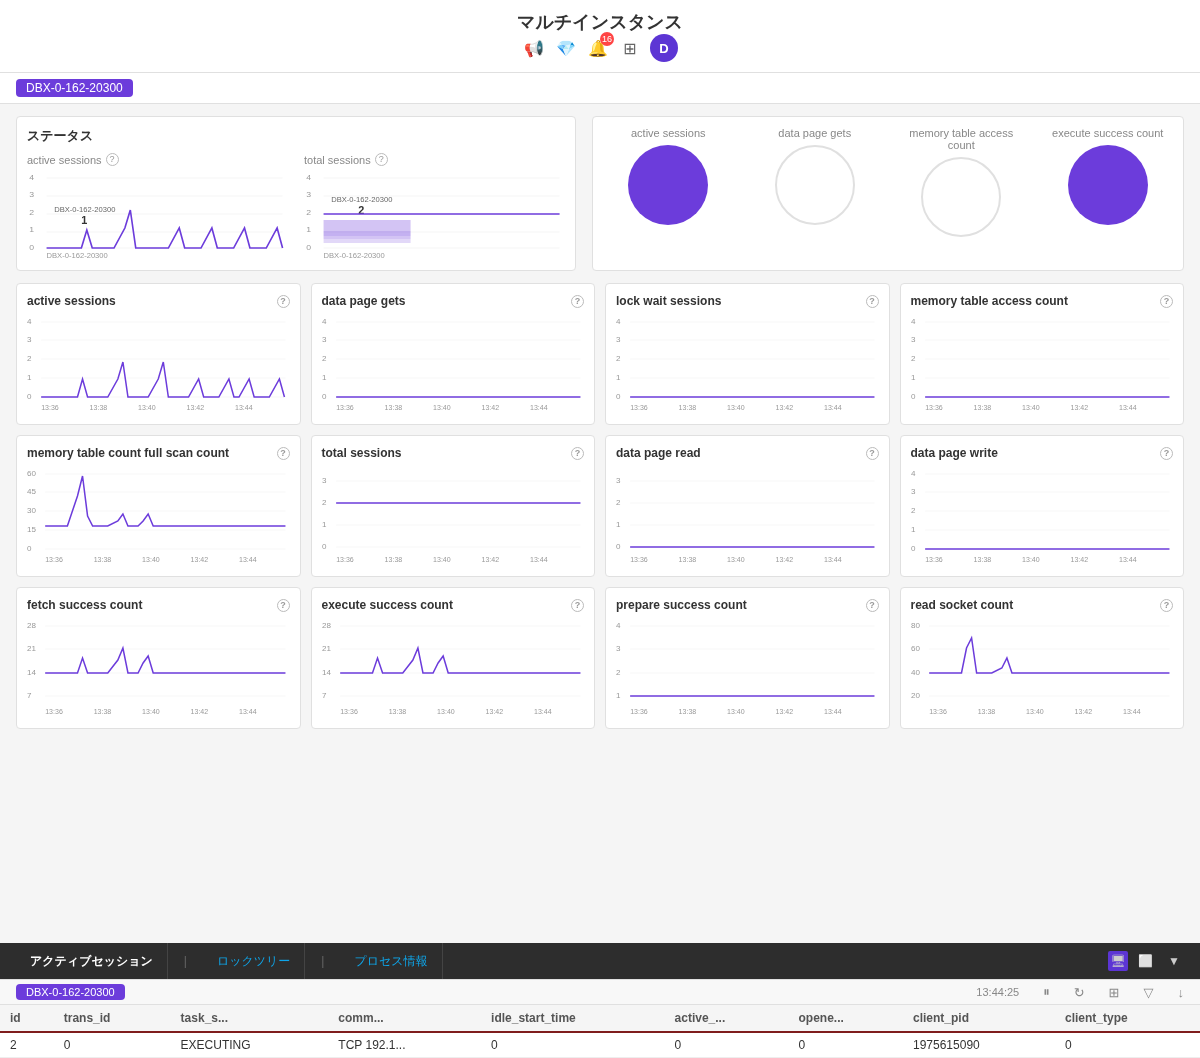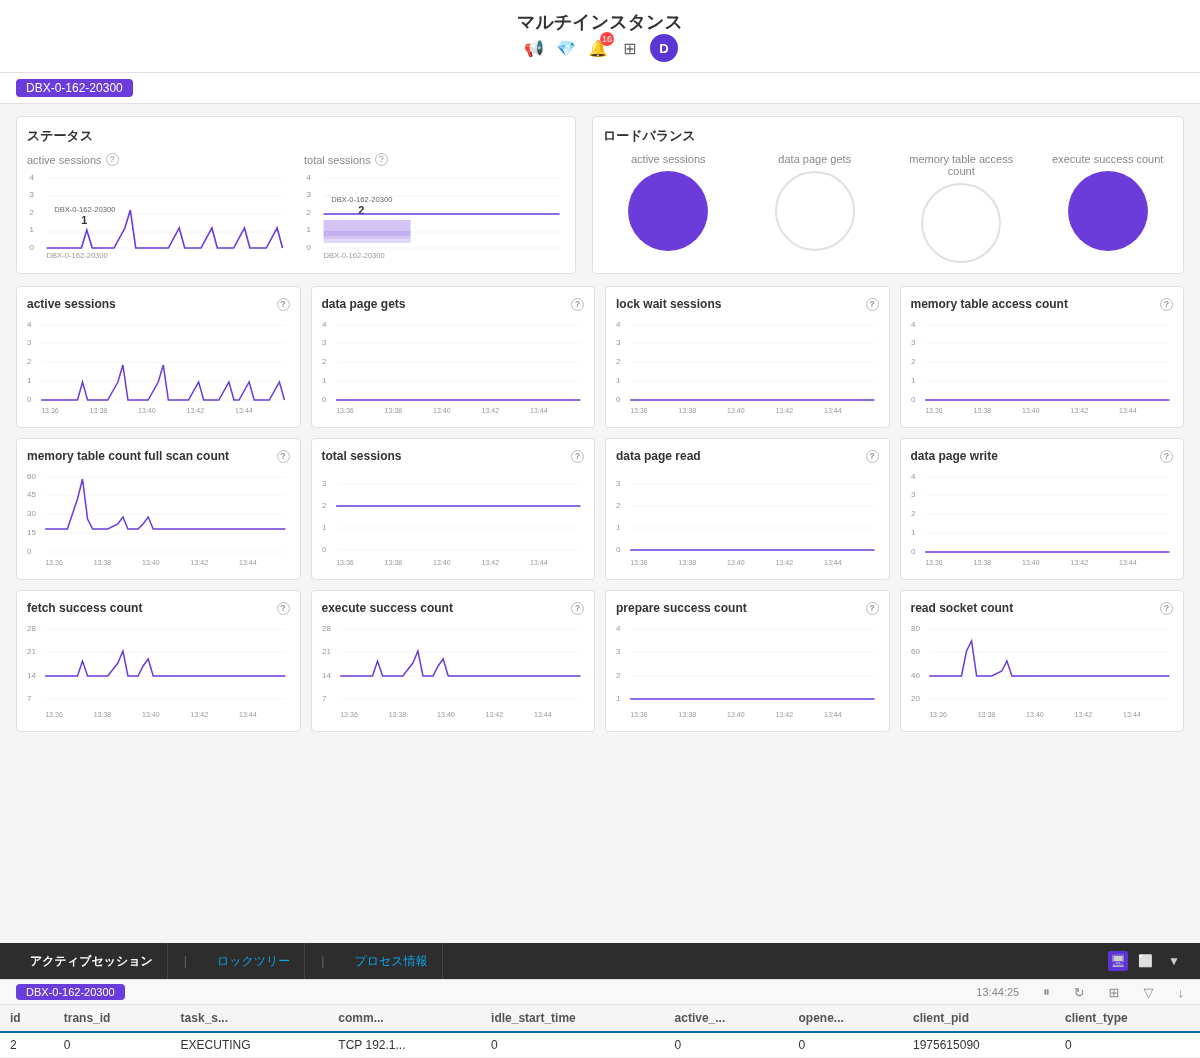--- a/index.html
+++ b/index.html
@@ -57,21 +57,21 @@
     .tab-action-icon { color: #ccc; cursor: pointer; width: 20px; height: 20px; display: flex; align-items: center; justify-content: center; }
     .tab-action-icon.active-icon { background: #5c35d4; border-radius: 2px; }
 
     .table-section { background: #fff; border-top: 1px solid #e0e0e0; }
     .table-header-row { display: flex; align-items: center; justify-content: space-between; padding: 4px 16px; background: #f8f8f8; border-bottom: 1px solid #e0e0e0; }
     .table-instance-tag { background: #6c3cdb; color: #fff; border-radius: 4px; padding: 2px 10px; font-size: 11px; }
     .table-timestamp { font-size: 11px; color: #888; display: flex; align-items: center; gap: 24px; }
     .table-icon-btn { cursor: pointer; color: #888; font-size: 13px; }
 
     table { width: 100%; border-collapse: collapse; font-size: 12px; }
-    th { background: #f5f5f5; border-bottom: 2px solid #0369a1; padding: 6px 10px; text-align: left; font-weight: 600; color: #555; white-space: nowrap; }
+    th { background: #f5f5f5; border-bottom: 2px solid #7f1d1d; padding: 6px 10px; text-align: left; font-weight: 600; color: #555; white-space: nowrap; }
     td { padding: 5px 10px; border-bottom: 1px solid #eee; color: #333; white-space: nowrap; }
 
     
     svg { width: 100%; height: 100%; }
 
     .info-icon { display: inline-block; width: 13px; height: 13px; border-radius: 50%; border: 1px solid #bbb; text-align: center; line-height: 11px; font-size: 9px; color: #999; cursor: pointer; }
 
     .page-wrap { padding-bottom: 120px; }
   </style>
 </head>
@@ -163,21 +163,20 @@
                 <polyline points="18,44 40,44 60,44 80,44 100,44 120,44 140,44 160,44 180,44 200,44 220,44 235,44" fill="none" stroke="#6c3cdb" stroke-width="1.5"></polyline>
                 <text x="18" y="88" font-size="7" fill="#999">DBX-0-162-20300</text>
               </svg>
             </div>
           </div>
 
         </div>
       </div>
 
       <div class="load-section">
-        <div class="section-title">ロードバランス</div>
         <div class="load-charts">
 
           <div class="load-chart-item">
             <div class="load-chart-title">active sessions</div>
             <div class="circle-chart circle-filled" style="width:80px;height:80px;border-radius:50%;background:#6c3cdb;"></div>
           </div>
 
           <div class="load-chart-item">
             <div class="load-chart-title">data page gets</div>
             <div style="width:80px;height:80px;border-radius:50%;border:2px solid #e0e0e0;background:transparent;"></div>

